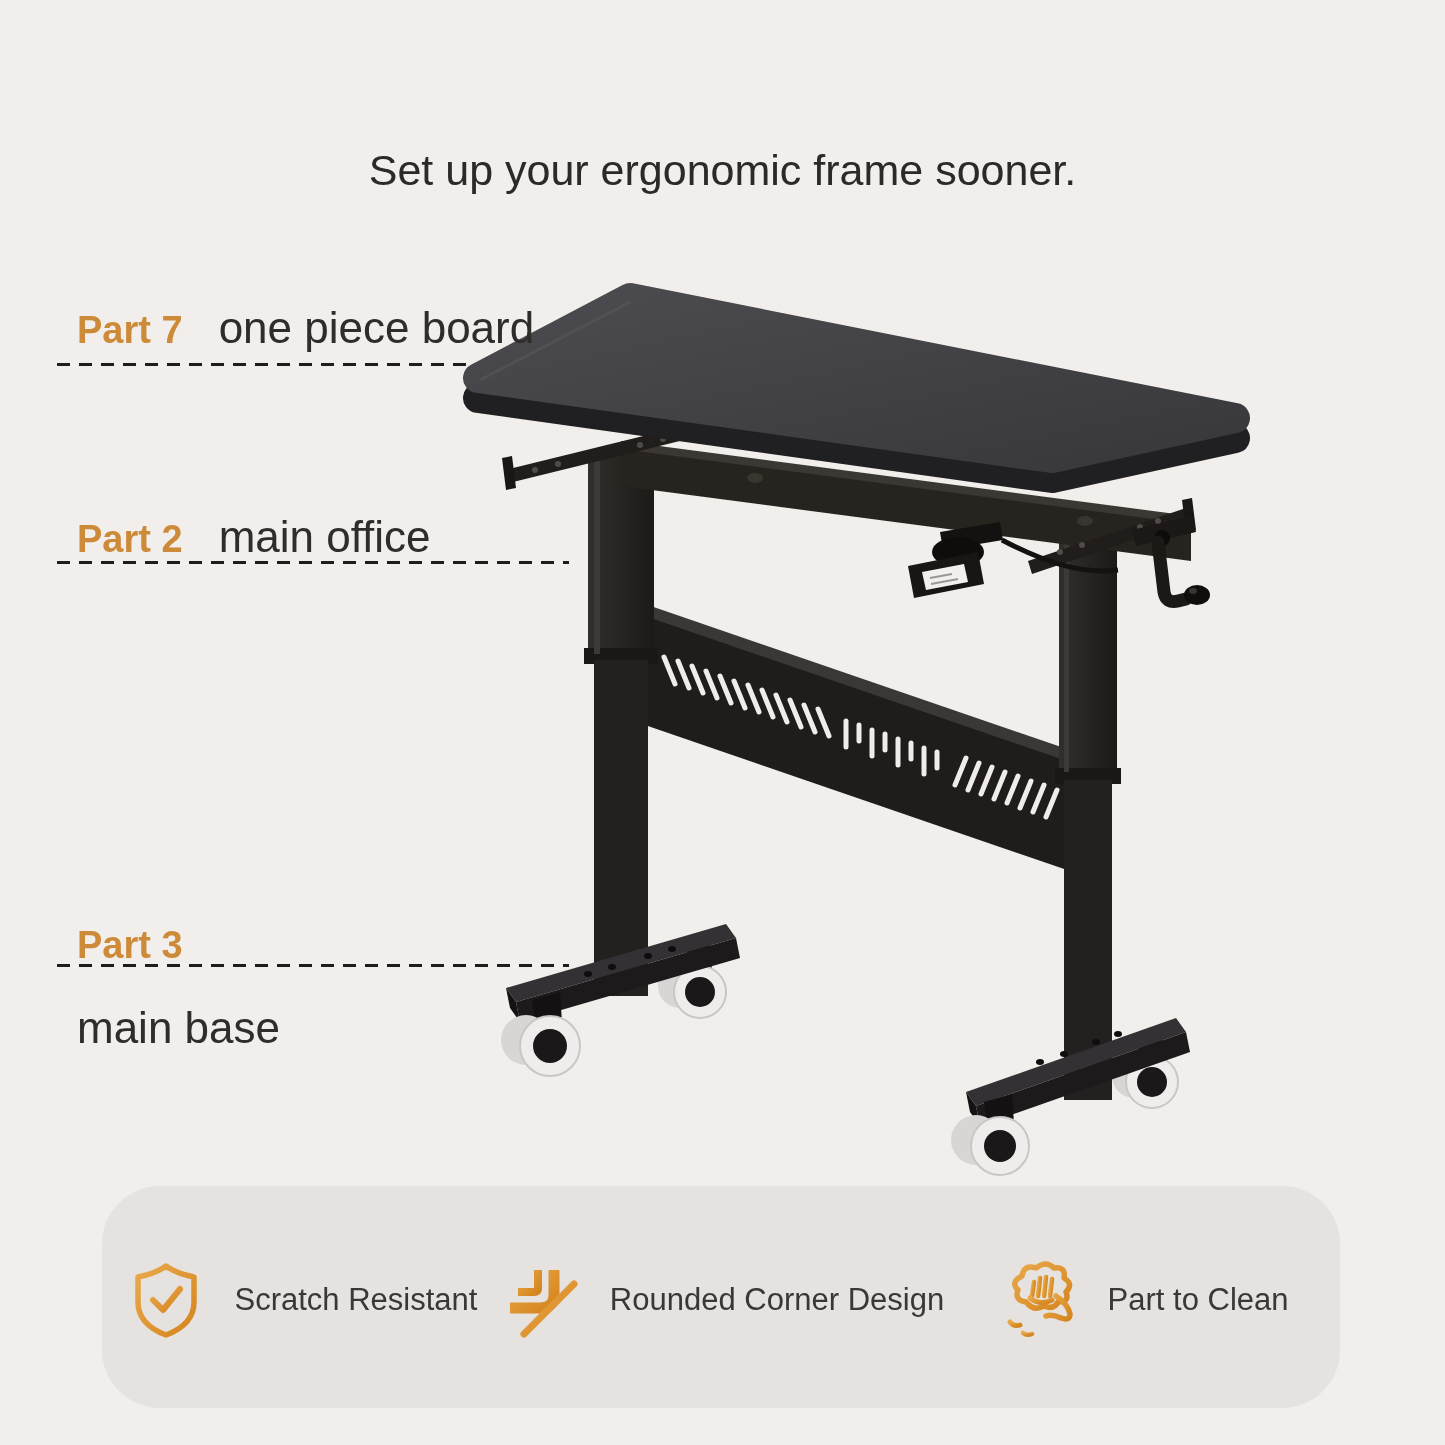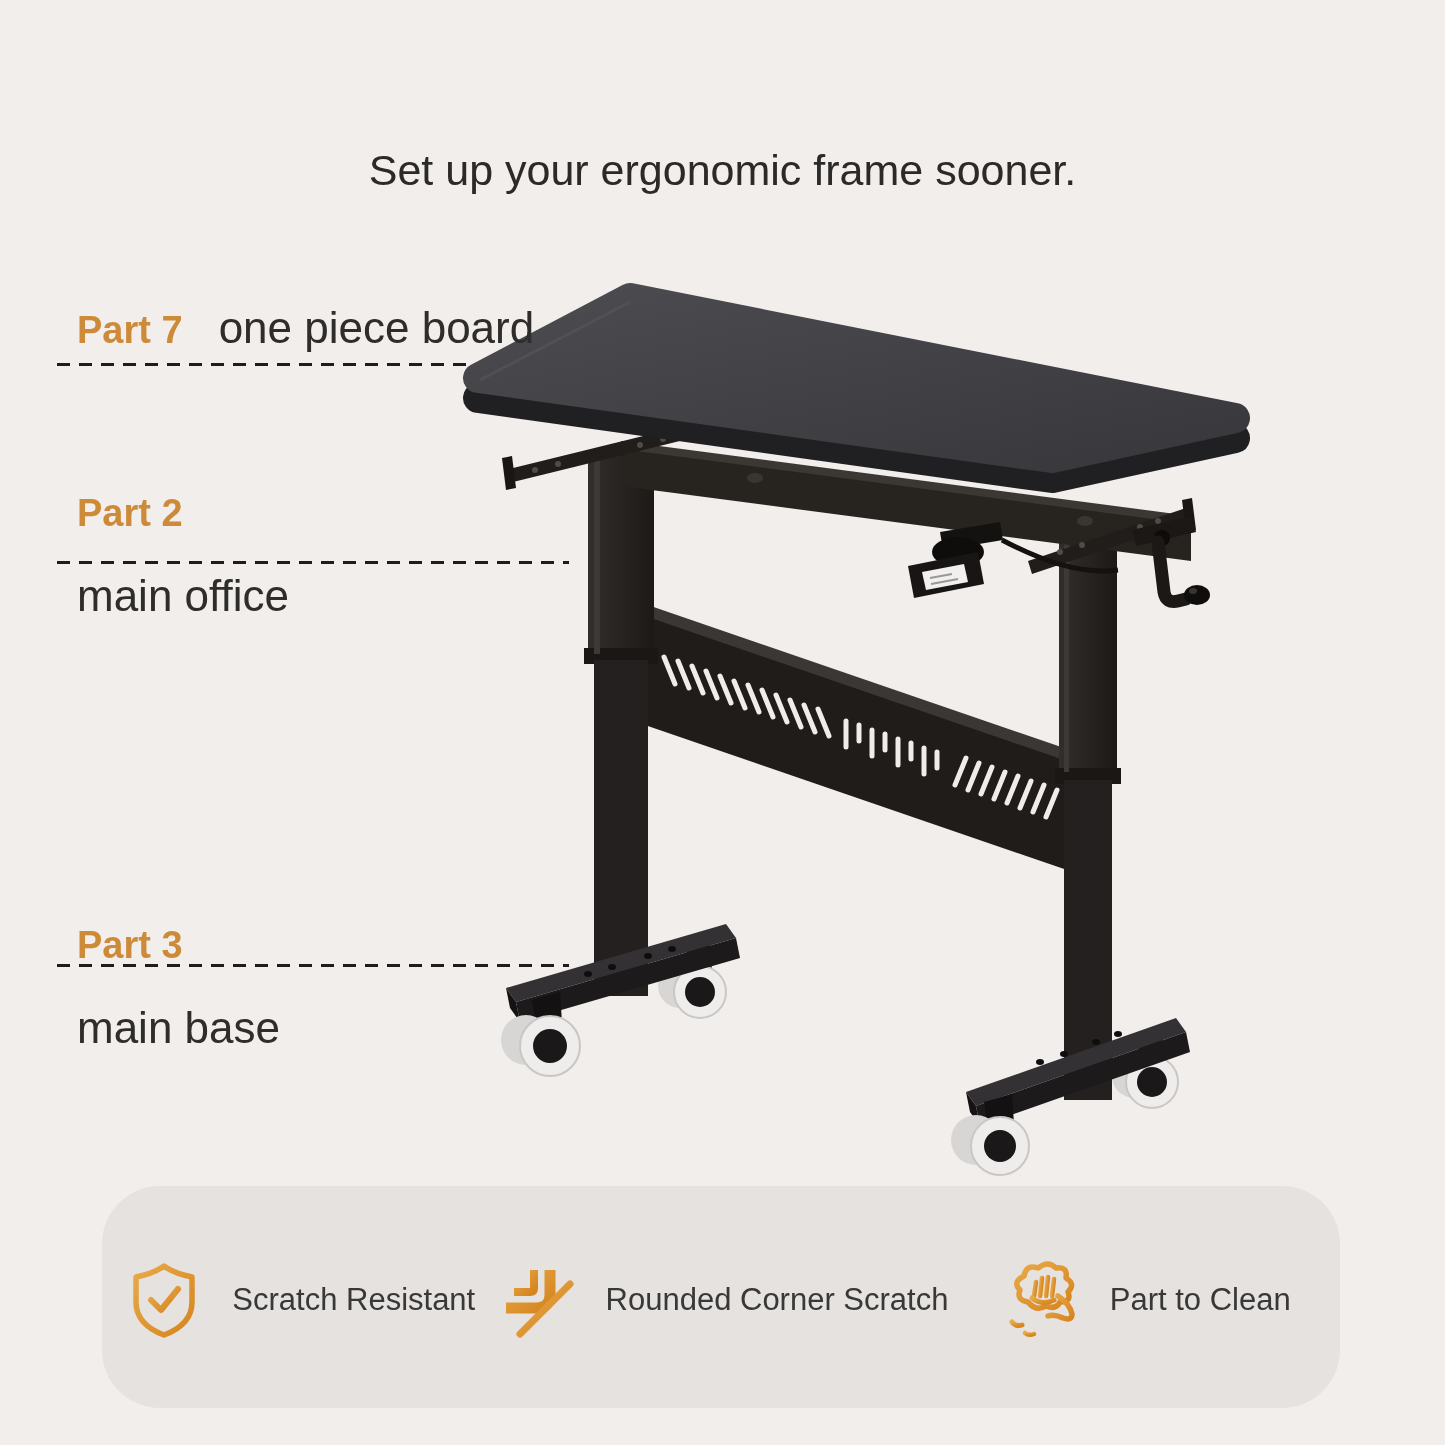--- a/index.html
+++ b/index.html
@@ -7,21 +7,21 @@
   .canvas{position:relative;width:1445px;height:1445px;background:#f1eeeb;}
   
   .title{position:absolute;top:36px;left:0;width:100%;text-align:center;
     font-size:82px;font-weight:bold;letter-spacing:-2px;color:#131313;margin:0;}
   .subtitle{position:absolute;top:146px;left:0;width:100%;text-align:center;
     font-size:43px;color:#2b2a29;margin:0;}
   
   .part-row{position:absolute;left:77px;display:flex;gap:36px;align-items:baseline;z-index:3;}
   .part-label{font-size:38px;font-weight:bold;color:#cd8a38;}
   .part-desc{font-size:44px;color:#2e2d2c;}
-  .row-1{top:303px;} .row-2{top:492px;flex-direction:column;} .row-3{top:924px;flex-direction:column;}
+  .row-1{top:303px;} .row-2{top:512px;} .row-3{top:924px;flex-direction:column;}
   .dash{position:absolute;height:3px;z-index:1;
     background:repeating-linear-gradient(90deg,#1d1d1d 0 13px,transparent 13px 22px);}
   .dash-1{left:57px;top:363px;width:448px;}
   .dash-2{left:57px;top:561px;width:512px;}
   .dash-3{left:57px;top:964px;width:512px;}
   
   .illustration{position:absolute;left:0;top:0;z-index:2;}
   
   .feature-bar{position:absolute;left:102px;top:1186px;width:1238px;height:222px;
     background:#e5e2df;border-radius:58px;display:flex;z-index:2;}
@@ -231,21 +231,21 @@
         <defs>
             <linearGradient id="ag2" x1="0" y1="0" x2="1" y2="1">
           <stop offset="0" stop-color="#e9a94a"></stop>
               <stop offset="1" stop-color="#d5851e"></stop>
             </linearGradient>
           </defs>
         <path d="M12 52 H42 Q56 52 56 38 V14" fill="none" stroke="url(#ag2)" stroke-width="11"></path>
         <path d="M20 36 H36 Q40 36 40 32 V14" fill="none" stroke="url(#ag2)" stroke-width="8"></path>
         <path d="M26 78 L76 28" fill="none" stroke="url(#ag2)" stroke-width="7" stroke-linecap="round"></path>
       </svg>
-      <div class="feature-label">Rounded Corner Scratch</div>
+      <div class="feature-label">Rounded Corner Design</div>
     </div>
 
 
     <div class="feature">
       <svg class="feature-icon" viewBox="0 0 88 88">
         <defs>
             <linearGradient id="ag4" x1="0" y1="0" x2="1" y2="1">
           <stop offset="0" stop-color="#e9a94a"></stop>
               <stop offset="1" stop-color="#d5851e"></stop>
             </linearGradient>

